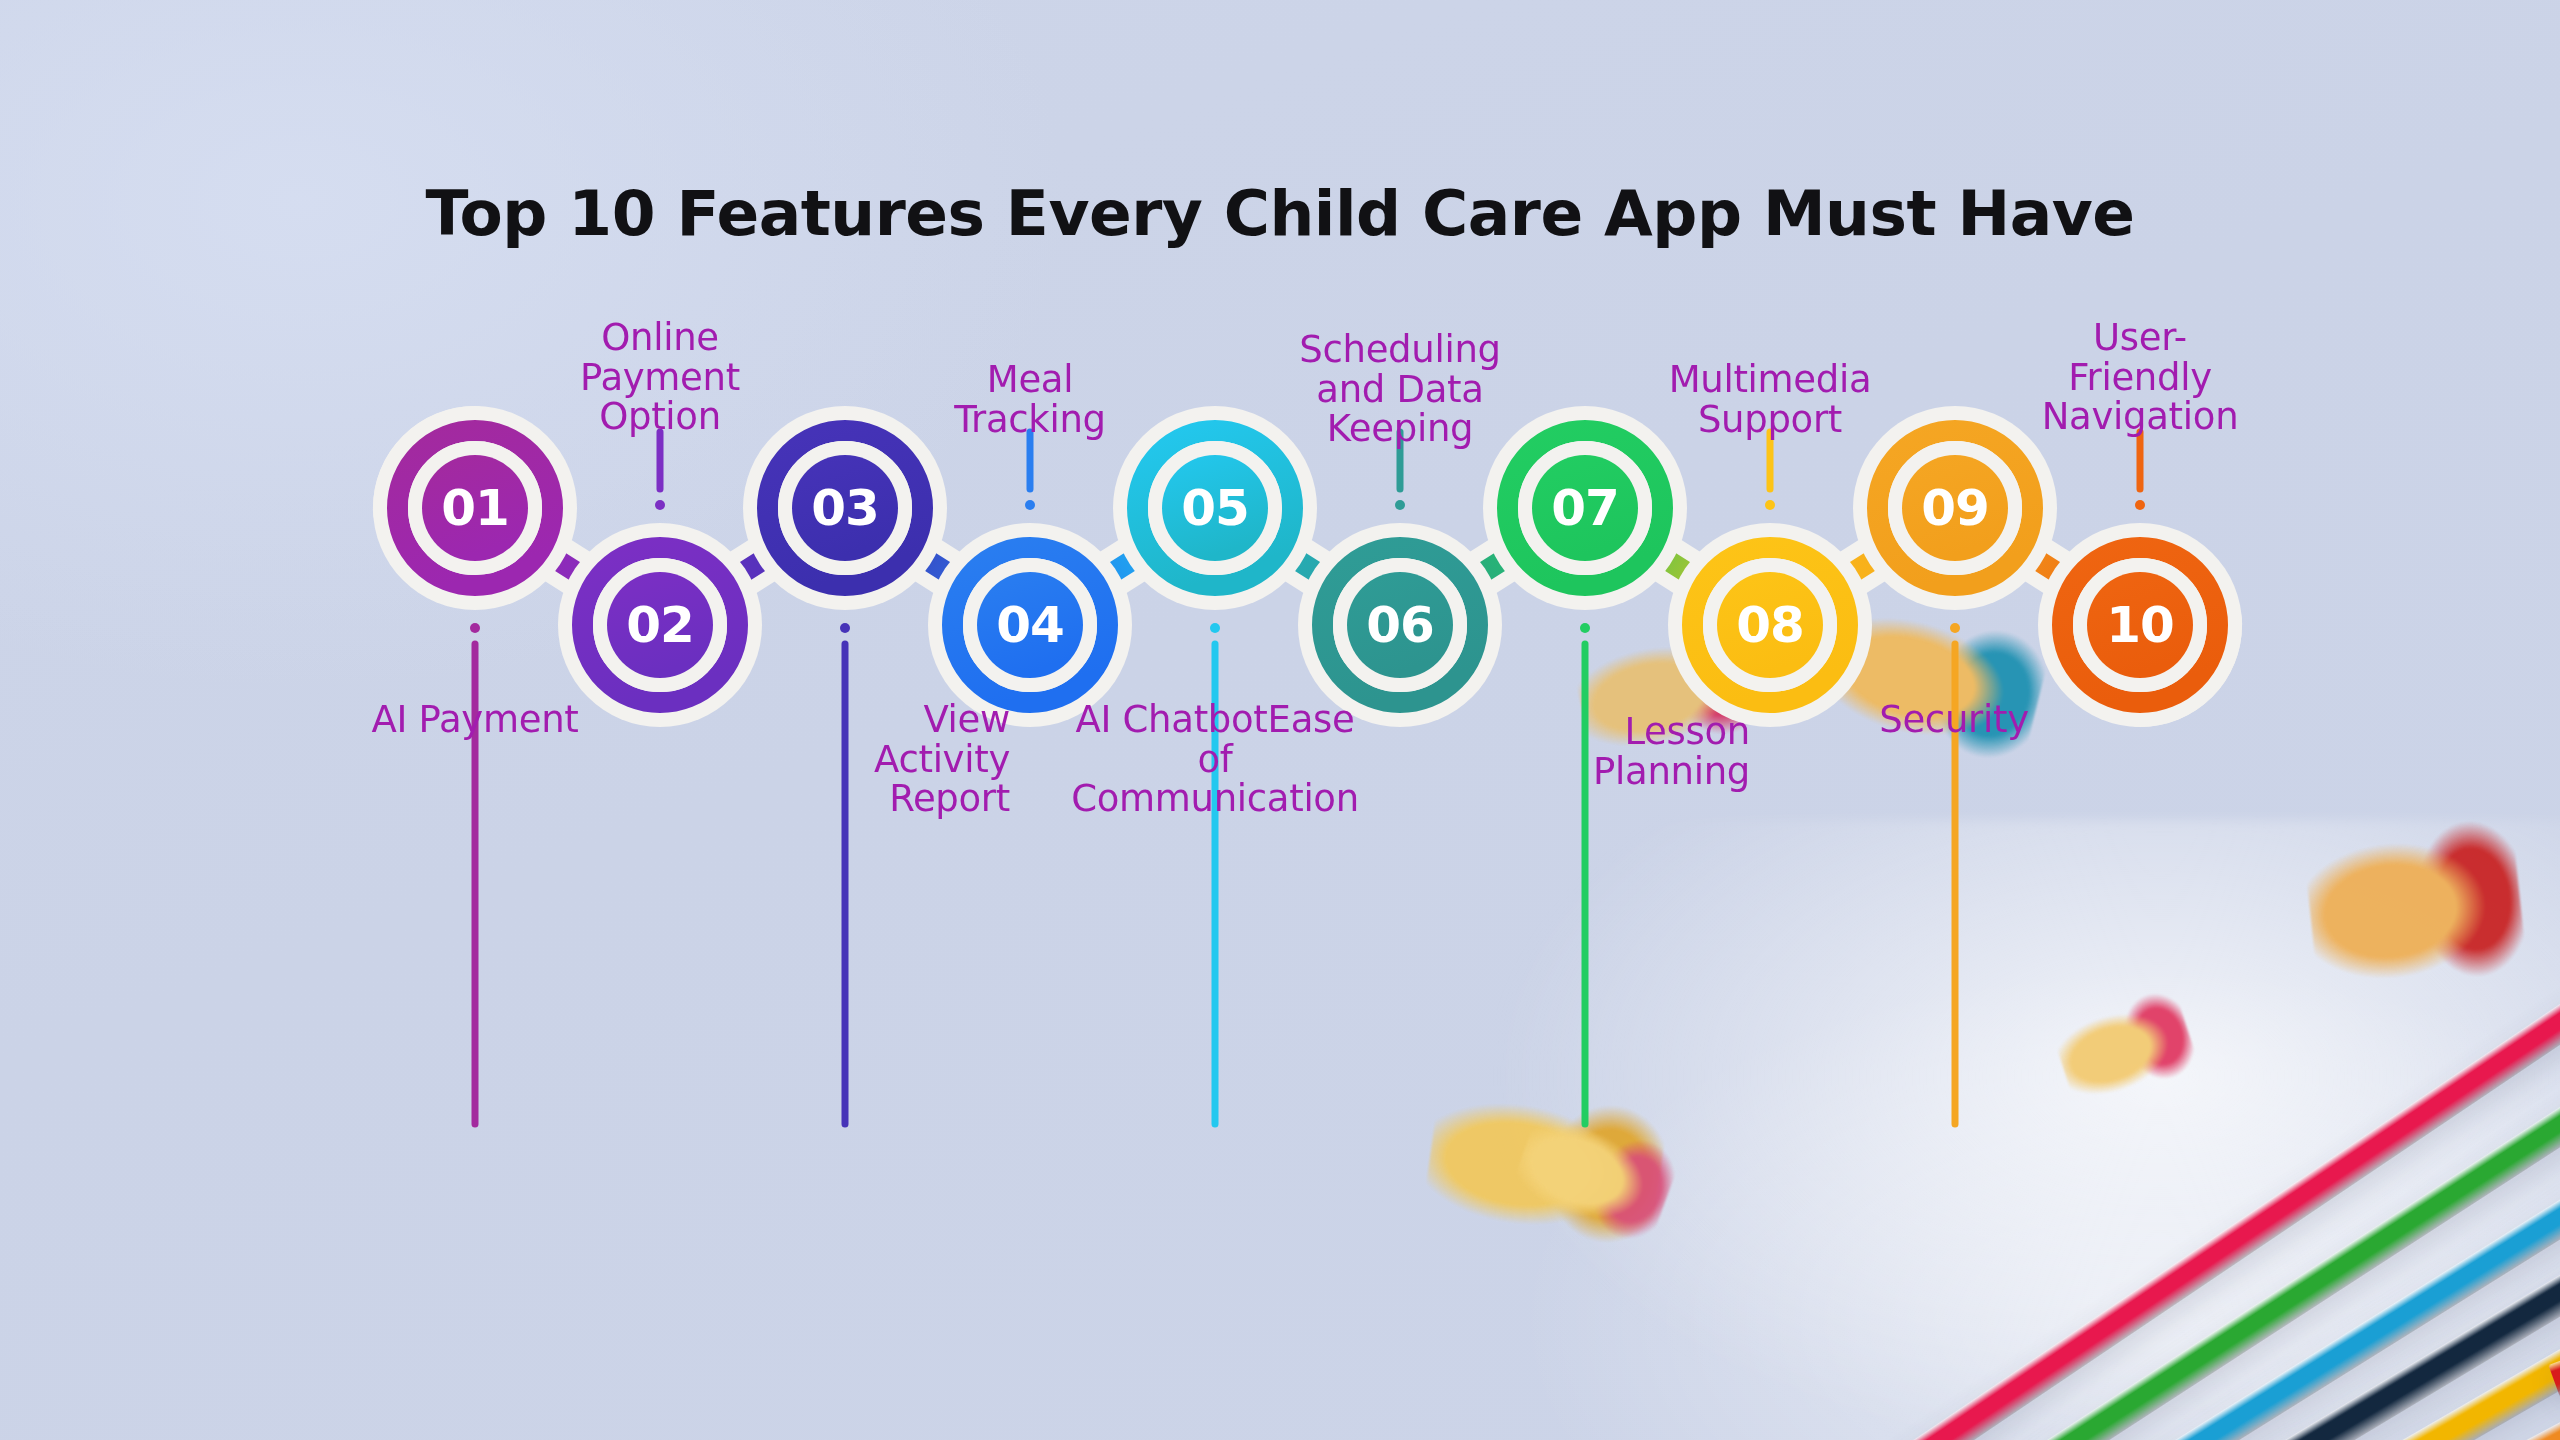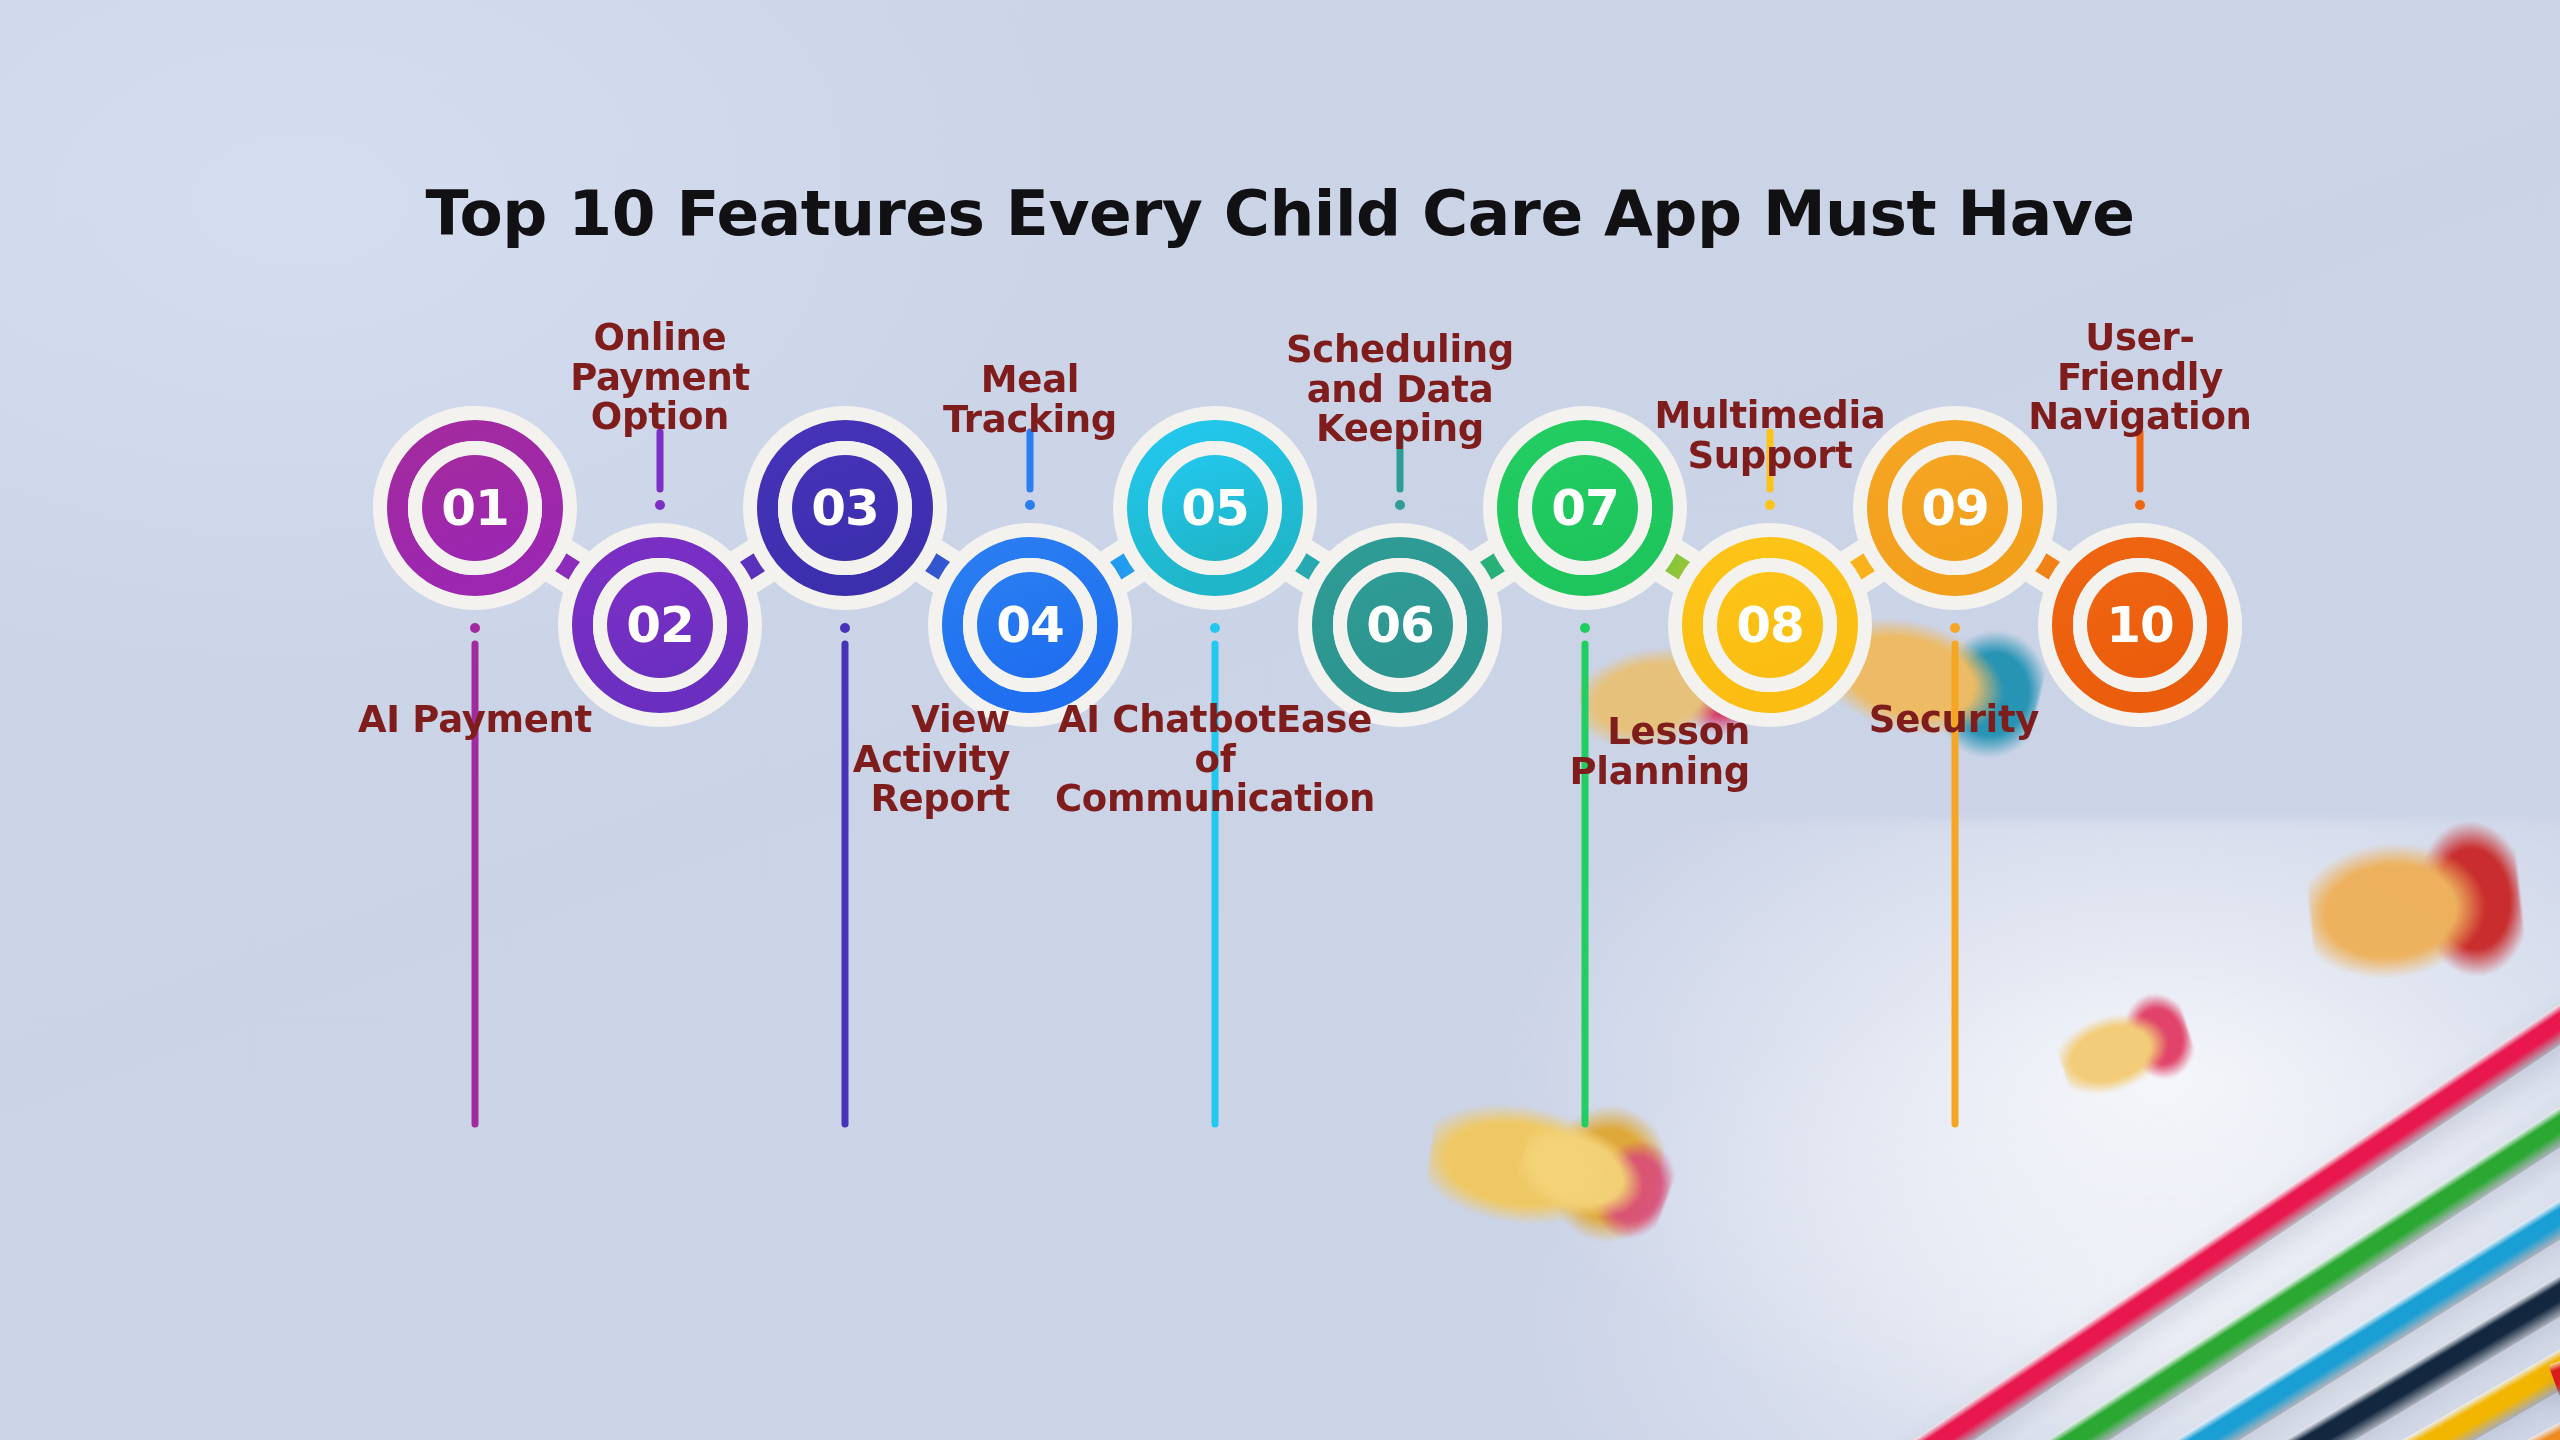--- a/index.html
+++ b/index.html
@@ -36,21 +36,21 @@
      font-weight:700;font-size:63px;line-height:1.22;color:#111114;
      letter-spacing:-0.5px;
      padding:0 340px;}
 
   
   #chain{position:absolute;left:0;top:0;width:2560px;height:1440px;}
 
   
   .lbl{position:absolute;text-align:center;
       font-family:"DejaVu Sans",sans-serif;
-      font-weight:700;font-size:37px;line-height:1.07;color:#7f1d1d;
+      font-weight:400;font-size:37px;line-height:1.07;color:#a21caf;
       letter-spacing:-0.3px;white-space:pre-line;}
   .lbl.top{transform:translateX(-50%);}
   .lbl.bot{transform:translateX(-50%);}
 </style>
 </head>
 <body>
 
 <div id="stage">
 
   <div class="bg">
@@ -289,21 +289,21 @@
       <div class="lbl top" style="left: 1030px; top: 360px; width: 330px; margin-left: 0px;">Meal
 Tracking</div>
       <div class="lbl bot" style="left: 1215px; top: 700px; width: 330px; margin-left: 0px;">AI ChatbotEase
 of
 Communication</div>
       <div class="lbl top" style="left: 1400px; top: 330px; width: 330px; margin-left: 0px;">Scheduling
 and Data
 Keeping</div>
       <div class="lbl bot" style="left: 1585px; top: 712px; width: 330px; margin-left: 0px; text-align: right;">Lesson
 Planning</div>
-      <div class="lbl top" style="left: 1770px; top: 360px; width: 330px; margin-left: 0px; margin-top: 36px;">Multimedia
+      <div class="lbl top" style="left: 1770px; top: 360px; width: 330px; margin-left: 0px;">Multimedia
 Support</div>
       <div class="lbl bot" style="left: 1954px; top: 700px; width: 330px; margin-left: 0px;">Security</div>
       <div class="lbl top" style="left: 2140px; top: 318px; width: 330px; margin-left: 0px;">User-
 Friendly
 Navigation</div>
     </div>
 
 </div>
 
 </body></html>

